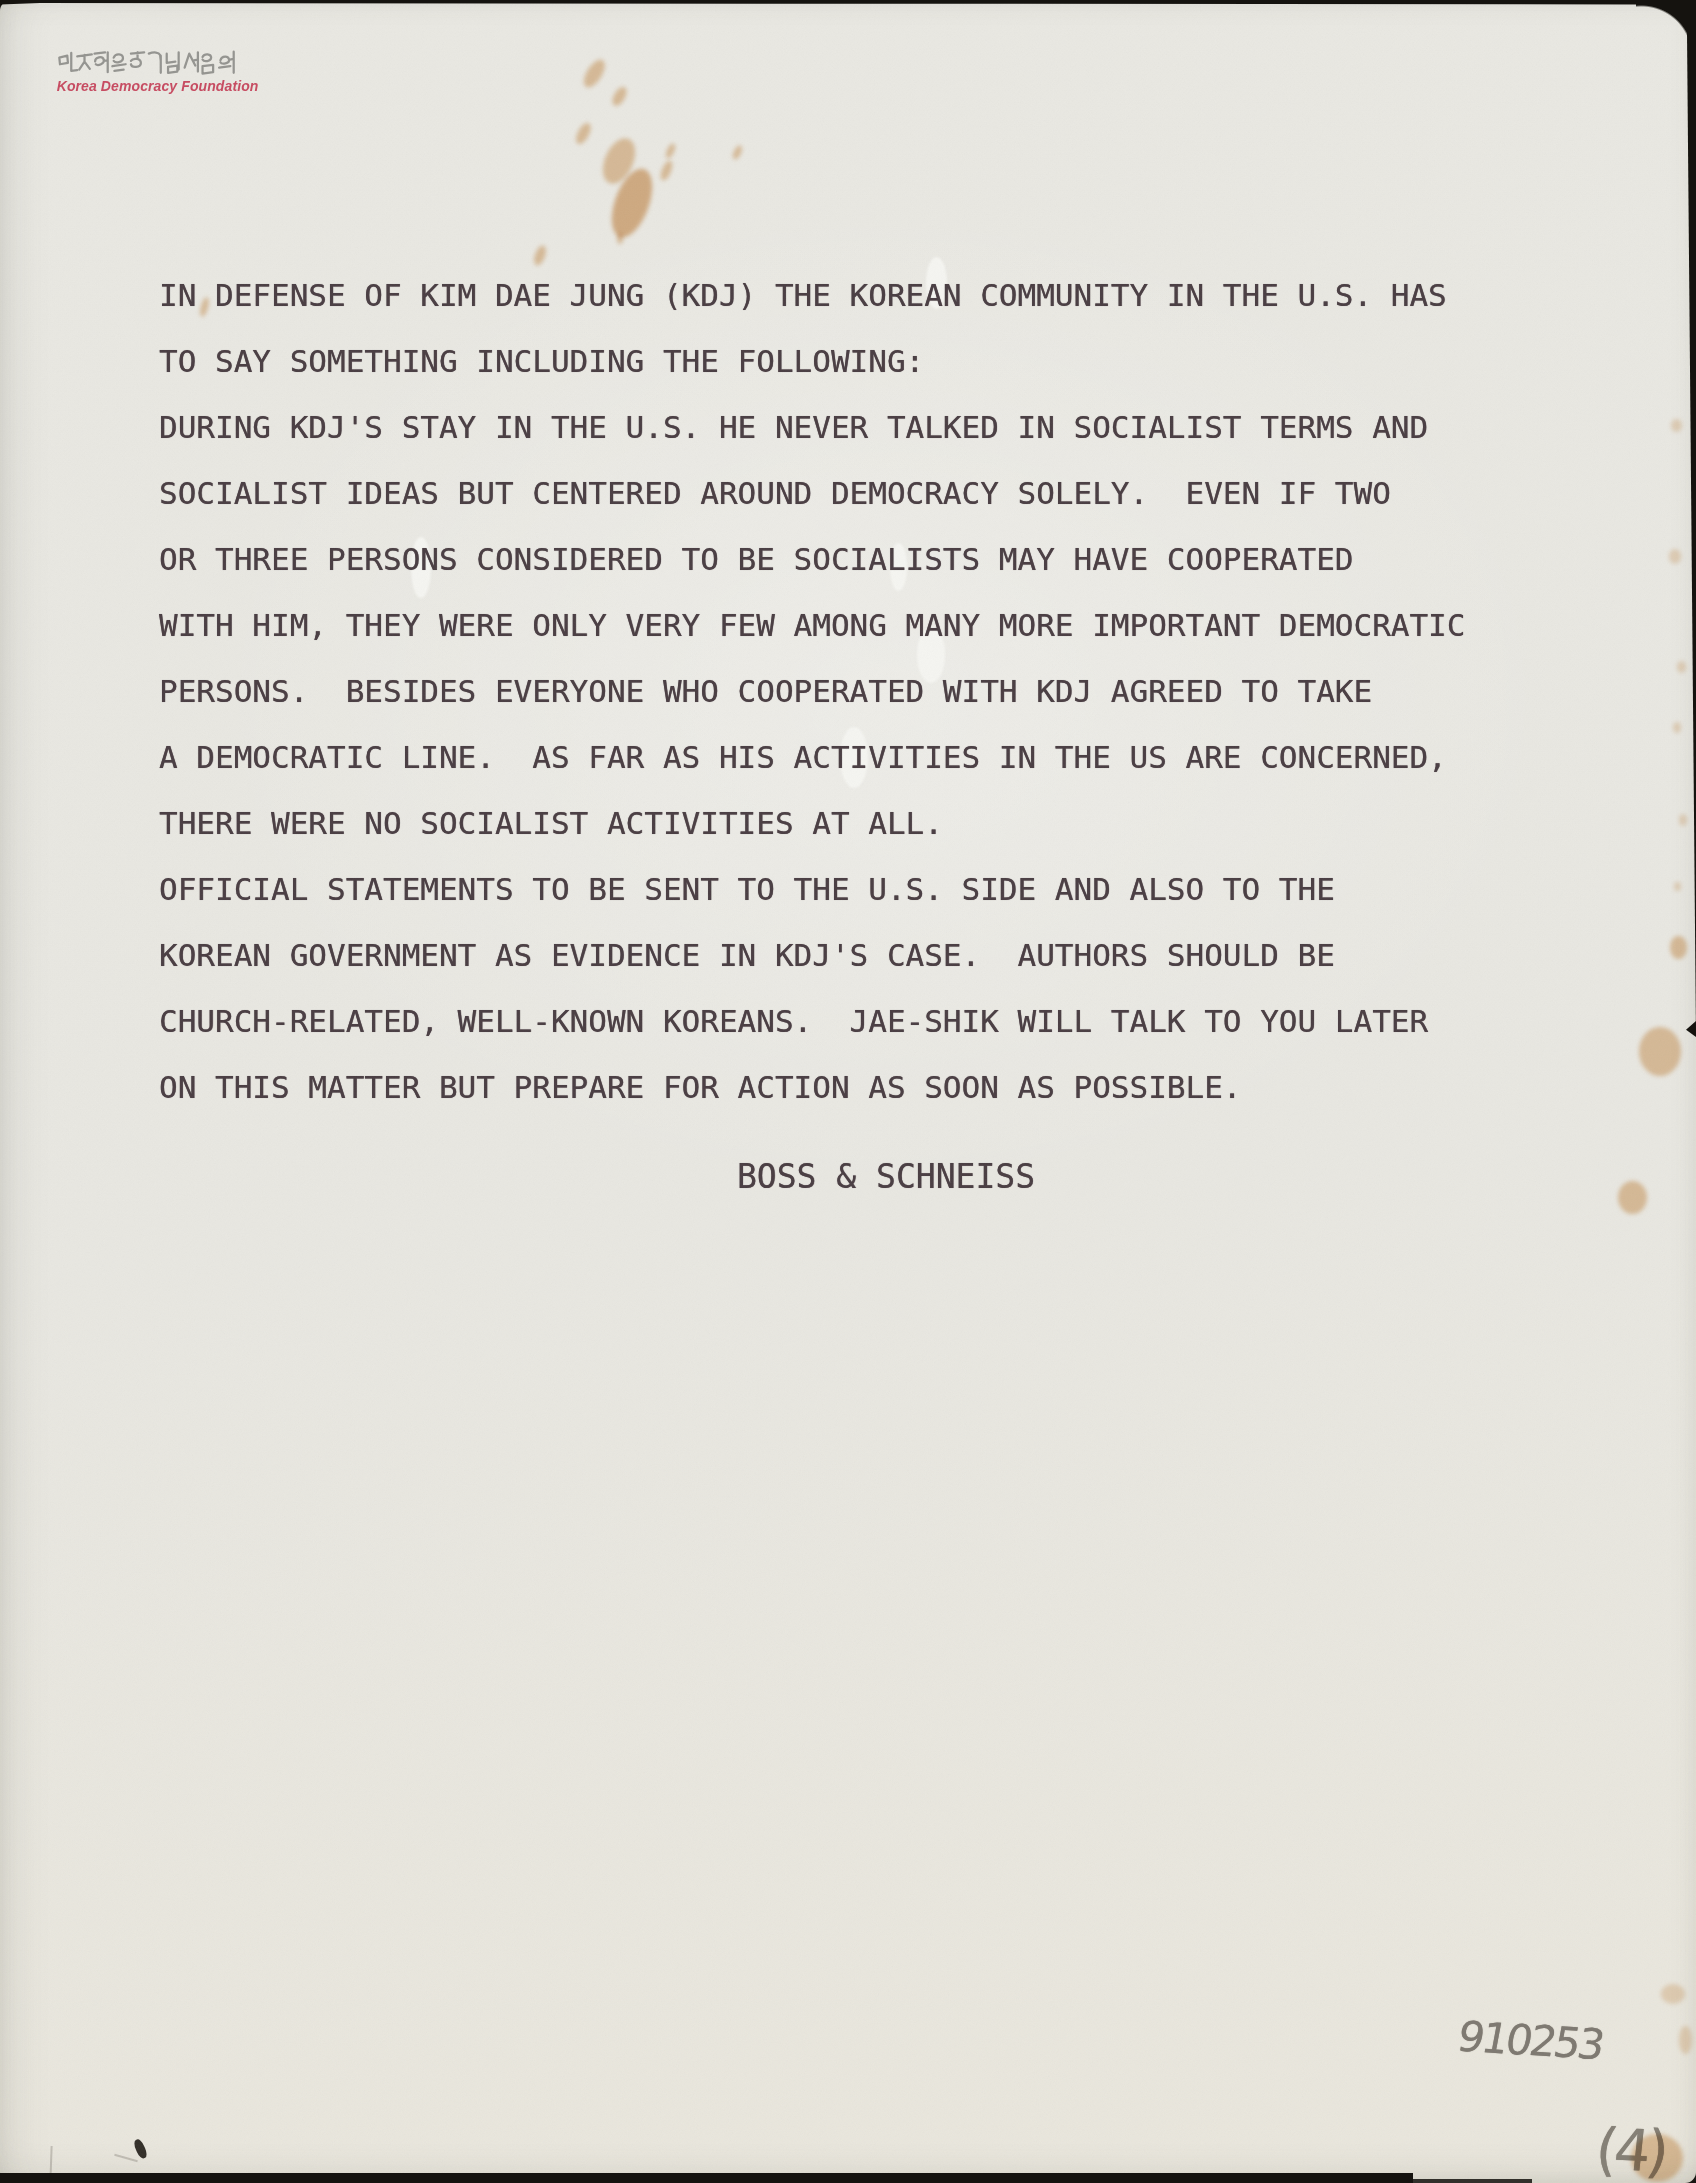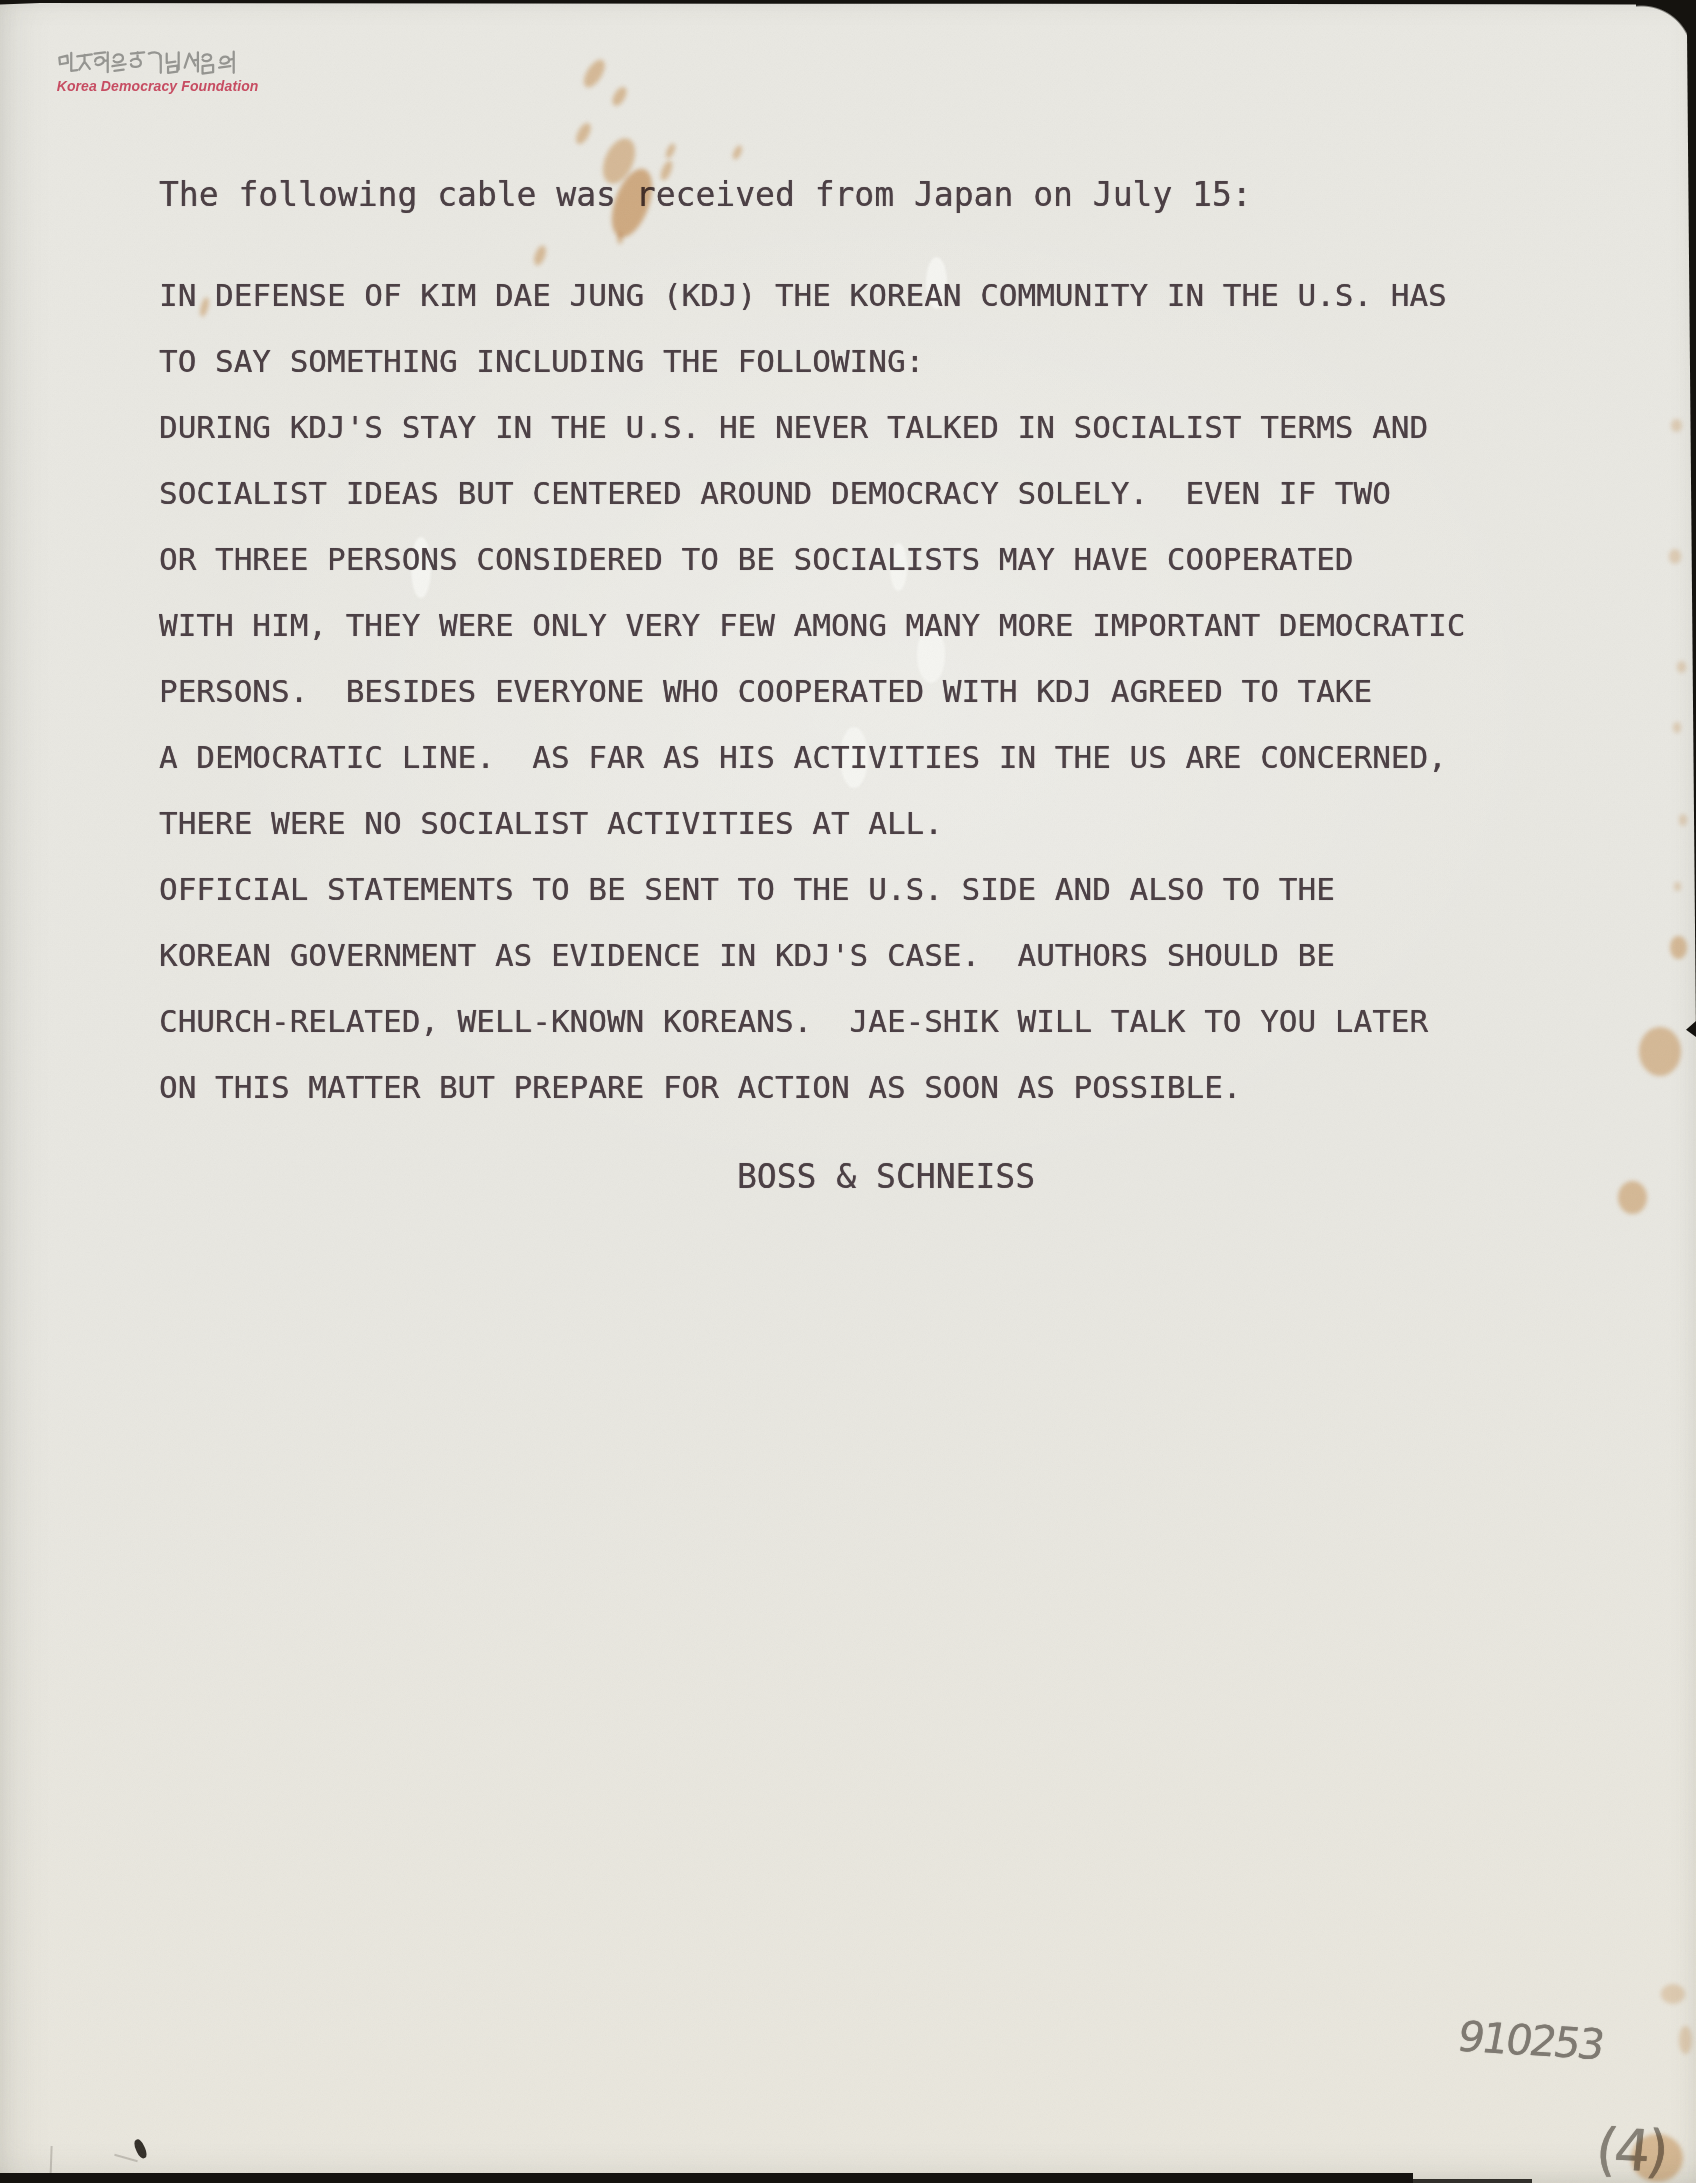--- a/index.html
+++ b/index.html
@@ -2,21 +2,21 @@
 <html style="font-size:10.6px"><head>
 <meta charset="utf-8">
 <style>
   html,body{margin:0;padding:0;}
   body{width:1696px;height:2183px;background:#14120e;font-family:"DejaVu Sans",sans-serif;}
   #scan{position:relative;width:1696px;height:2183px;overflow:hidden;background:#14120e;}
   #paper{position:absolute;inset:0;
     background:
       radial-gradient(ellipse 995px 730px at 52% 32%, rgba(255,255,255,0.22), rgba(255,255,255,0) 70%),
       linear-gradient(175deg,#e9e8e2 0%,#e8e7e1 55%,#e9e6dc 100%);
-    box-shadow: inset 30px 0 46px -26.5px rgba(95,95,82,.18), inset -16.6px 0 33px -20px rgba(95,95,82,.10), inset 0 -23px 40px -23px rgba(95,95,82,.20), inset 0 16.6px 33px -20px rgba(95,95,82,.10);}
+    box-shadow: inset 30px 0 46px -26.5px rgba(95,95,82,.18), inset -16.6px 0 33px -20px rgba(95,95,82,.10), inset 0 -23px 40px -23px rgba(95,95,82,.20), inset 0 16.6px 33px -20px rgba(95,95,82,.10); border-radius: 11px;}
   .grain{position:absolute;inset:0;opacity:.05;pointer-events:none;}
 
   
   .typed{position:absolute;font-family:"DejaVu Sans Mono",monospace;color:#493d42;white-space:pre;
          text-shadow:0 0 0.7px rgba(73,61,66,.65), 0.3px 0 0 rgba(73,61,66,.35);}
   #intro-line{left:159px;top:178px;font-size:33px;line-height:33px;}
   #cable-body{left:159px;top:262px;font-size:31px;line-height:66px;}
   #signature{left:737px;top:1160px;font-size:33px;line-height:33px;}
 
   
@@ -76,21 +76,20 @@
       </svg>
       <div class="eng">Korea Democracy Foundation</div>
     </div>
 
     <div class="white-out" style="left:926px;top:257px;width:21px;height:52px;"></div>
     <div class="white-out" style="left:411px;top:537px;width:20px;height:61px;"></div>
     <div class="white-out" style="left:890px;top:543px;width:17px;height:48px;"></div>
     <div class="white-out" style="left:917px;top:627px;width:28px;height:56px;"></div>
     <div class="white-out" style="left:840px;top:727px;width:28px;height:61px;"></div>
 
-    <div id="intro-line" class="typed">The following cable was received from Japan on July 15:</div>
     <div id="cable-body" class="typed"><div>IN DEFENSE OF KIM DAE JUNG (KDJ) THE KOREAN COMMUNITY IN THE U.S. HAS</div><div>TO SAY SOMETHING INCLUDING THE FOLLOWING:</div><div>DURING KDJ'S STAY IN THE U.S. HE NEVER TALKED IN SOCIALIST TERMS AND</div><div>SOCIALIST IDEAS BUT CENTERED AROUND DEMOCRACY SOLELY.  EVEN IF TWO</div><div>OR THREE PERSONS CONSIDERED TO BE SOCIALISTS MAY HAVE COOPERATED</div><div>WITH HIM, THEY WERE ONLY VERY FEW AMONG MANY MORE IMPORTANT DEMOCRATIC</div><div>PERSONS.  BESIDES EVERYONE WHO COOPERATED WITH KDJ AGREED TO TAKE</div><div>A DEMOCRATIC LINE.  AS FAR AS HIS ACTIVITIES IN THE US ARE CONCERNED,</div><div>THERE WERE NO SOCIALIST ACTIVITIES AT ALL.</div><div>OFFICIAL STATEMENTS TO BE SENT TO THE U.S. SIDE AND ALSO TO THE</div><div>KOREAN GOVERNMENT AS EVIDENCE IN KDJ'S CASE.  AUTHORS SHOULD BE</div><div>CHURCH-RELATED, WELL-KNOWN KOREANS.  JAE-SHIK WILL TALK TO YOU LATER</div><div>ON THIS MATTER BUT PREPARE FOR ACTION AS SOON AS POSSIBLE.</div></div>
     <div id="signature" class="typed">BOSS &amp; SCHNEISS</div>
 
     <div id="archive-number" class="pencil">910253</div>
     <div id="page-number" class="pencil">(4)</div>
 
     <div class="stain" style="left:587px;top:58px;width:14.6px;height:30.5px;transform:rotate(32deg);"></div>
     <div class="stain" style="left:614px;top:86px;width:11.3px;height:21px;transform:rotate(30deg);"></div>
     <div class="stain" style="left:578px;top:122px;width:10.6px;height:22.5px;transform:rotate(28deg);"></div>
     <div class="stain" style="left:605px;top:137px;width:28px;height:48px;transform:rotate(24deg);"></div>

